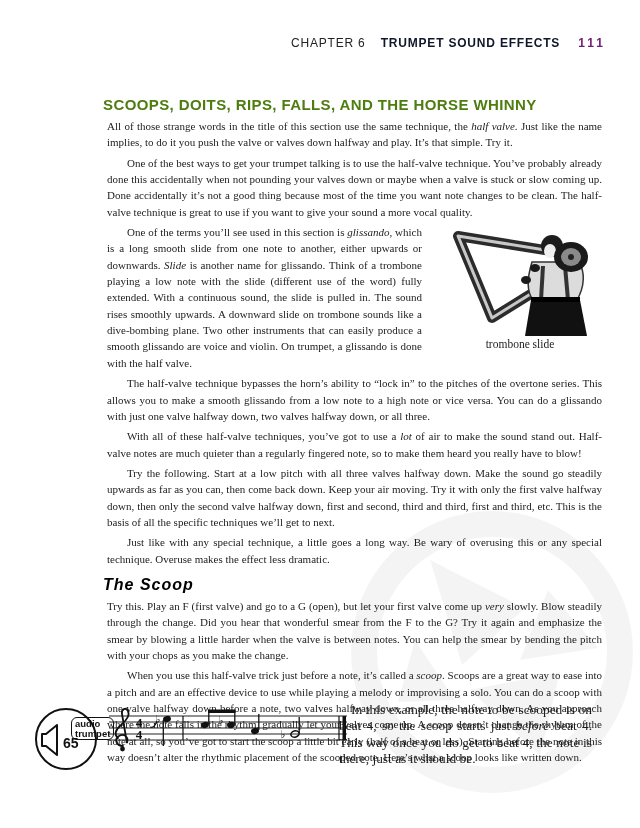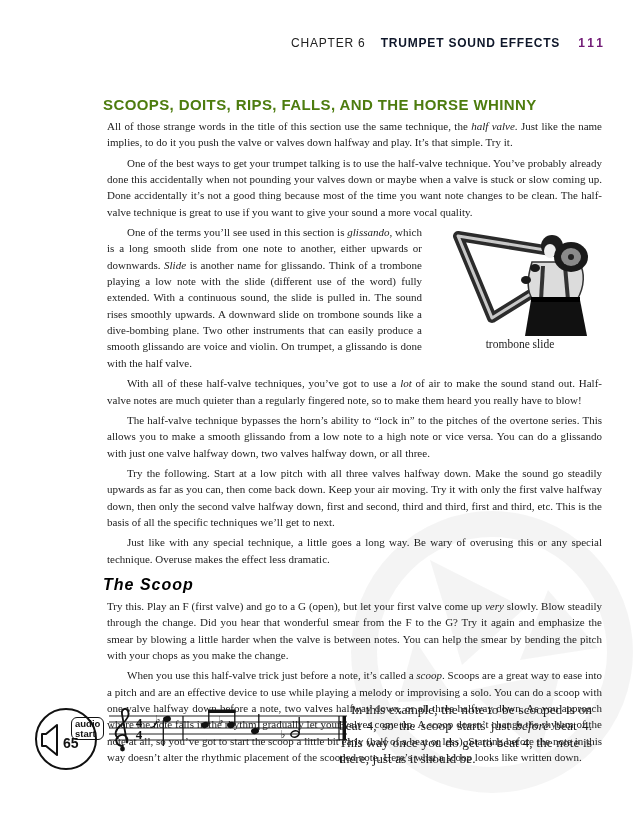--- a/index.html
+++ b/index.html
@@ -125,42 +125,42 @@
           <ellipse cx="137" cy="31" rx="17" ry="15" fill="#1a1a1a"></ellipse>
           <ellipse cx="137" cy="31" rx="10" ry="9" fill="#8a8a8a"></ellipse>
           <circle cx="137" cy="31" r="3" fill="#222"></circle>
 
           <ellipse cx="101" cy="42" rx="5" ry="4" fill="#1a1a1a"></ellipse>
           <ellipse cx="92" cy="54" rx="5" ry="4" fill="#1a1a1a"></ellipse>
         </svg>
         <figcaption>trombone slide</figcaption>
       </figure>
     <p class="indent"><span>One of the terms you’ll see used in this section is </span><span class="it">glissando</span><span>, which is a long smooth slide from one note to another, either upwards or downwards. </span><span class="it">Slide</span><span> is another name for glissando. Think of a trombone playing a low note with the slide (different use of the word) fully extended. With a continuous sound, the slide is pulled in. The sound rises smoothly upwards. A downward slide on trombone sounds like a dive-bombing plane. Two other instruments that can easily produce a smooth glissando are voice and violin. On trumpet, a glissando is done with the half valve.</span></p>
+        <p class="indent"><span>The half-valve technique bypasses the horn’s ability to “lock in” to the pitches of the overtone series. This allows you to make a smooth glissando from a low note to a high note or vice versa. You can do a glissando with just one valve halfway down, two valves halfway down, or all three.</span></p>
         <p class="indent"><span>With all of these half-valve techniques, you’ve got to use a </span><span class="it">lot</span><span> of air to make the sound stand out. Half-valve notes are much quieter than a regularly fingered note, so to make them heard you really have to blow!</span></p>
-        <p class="indent"><span>The half-valve technique bypasses the horn’s ability to “lock in” to the pitches of the overtone series. This allows you to make a smooth glissando from a low note to a high note or vice versa. You can do a glissando with just one valve halfway down, two valves halfway down, or all three.</span></p>
         <p class="indent"><span>Try the following. Start at a low pitch with all three valves halfway down. Make the sound go steadily upwards as far as you can, then come back down. Keep your air moving. Try it with only the first valve halfway down, then only the second valve halfway down, first and second, third and third, first and third, etc. This is the basis of all the specific techniques we’ll get to next.</span></p>
         <p class="indent"><span>Just like with any special technique, a little goes a long way. Be wary of overusing this or any special technique. Overuse makes the effect less dramatic.</span></p>
       </div>
 
     <h2 class="scoop-heading">The Scoop</h2>
     <div>
         <p><span>Try this. Play an F (first valve) and go to a G (open), but let your first valve come up </span><span class="it">very</span><span> slowly. Blow steadily through the change. Did you hear that wonderful smear from the F to the G? Try it again and emphasize the smear by blowing a little harder when the valve is between notes. You can help the smear by bending the pitch with your chops as you make the change.</span></p>
         <p class="indent"><span>When you use this half-valve trick just before a note, it’s called a </span><span class="it">scoop</span><span>. Scoops are a great way to ease into a pitch and are an effective device to use while playing a melody or improvising a solo. You can do a scoop with one valve halfway down before a note, two valves halfway down, or all three halfway down. As you approach where the note falls in the rhythm, gradually let your valves come up. A scoop doesn’t change the rhythm of the note at all, so you’ve got to start the scoop a little bit early (half of a beat or less). Starting before the note in this way doesn’t alter the rhythmic placement of the scooped note. Here’s what a scoop looks like written down.</span></p>
       </div>
   </div>
 
   <div class="bottom-block">
 
     <div class="audio-badge">
       <svg class="speaker" width="20" height="34" viewBox="0 0 20 34">
         <path d="M 17 2 L 6 11 L 2 11 L 2 23 L 6 23 L 17 32 Z" fill="#ffffff" stroke="#111" stroke-width="2" stroke-linejoin="round"></path>
       </svg>
       <div class="words">
         <div>audio</div>
-        <div>start</div>
+        <div>trumpet</div>
       </div>
       <div class="tracknum">65</div>
     </div>
 
     <div class="staff-wrap">
       <svg width="245" height="52" viewBox="0 0 245 52">
 
         <g stroke="#222" stroke-width="1">
           <line x1="6" y1="10" x2="244" y2="10"></line>
           <line x1="6" y1="16" x2="244" y2="16"></line>

